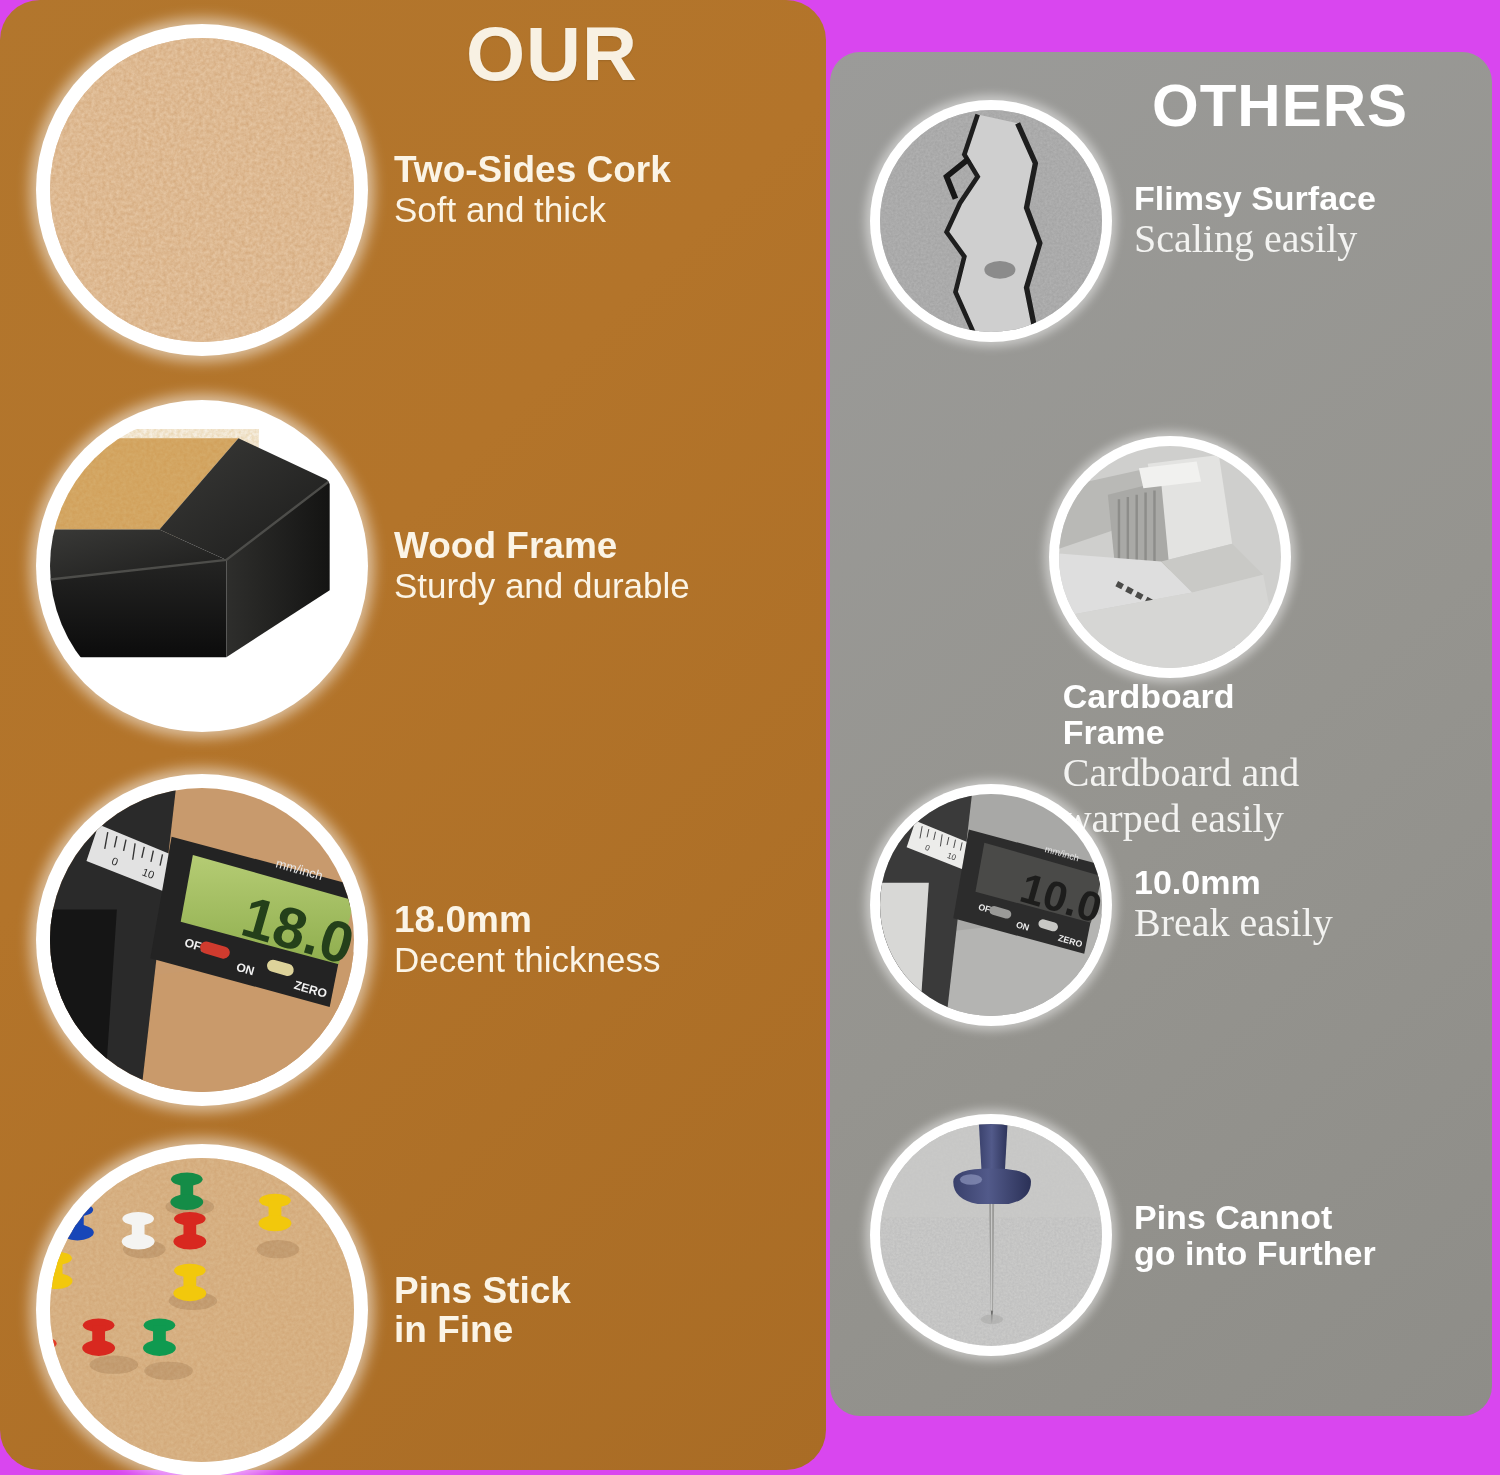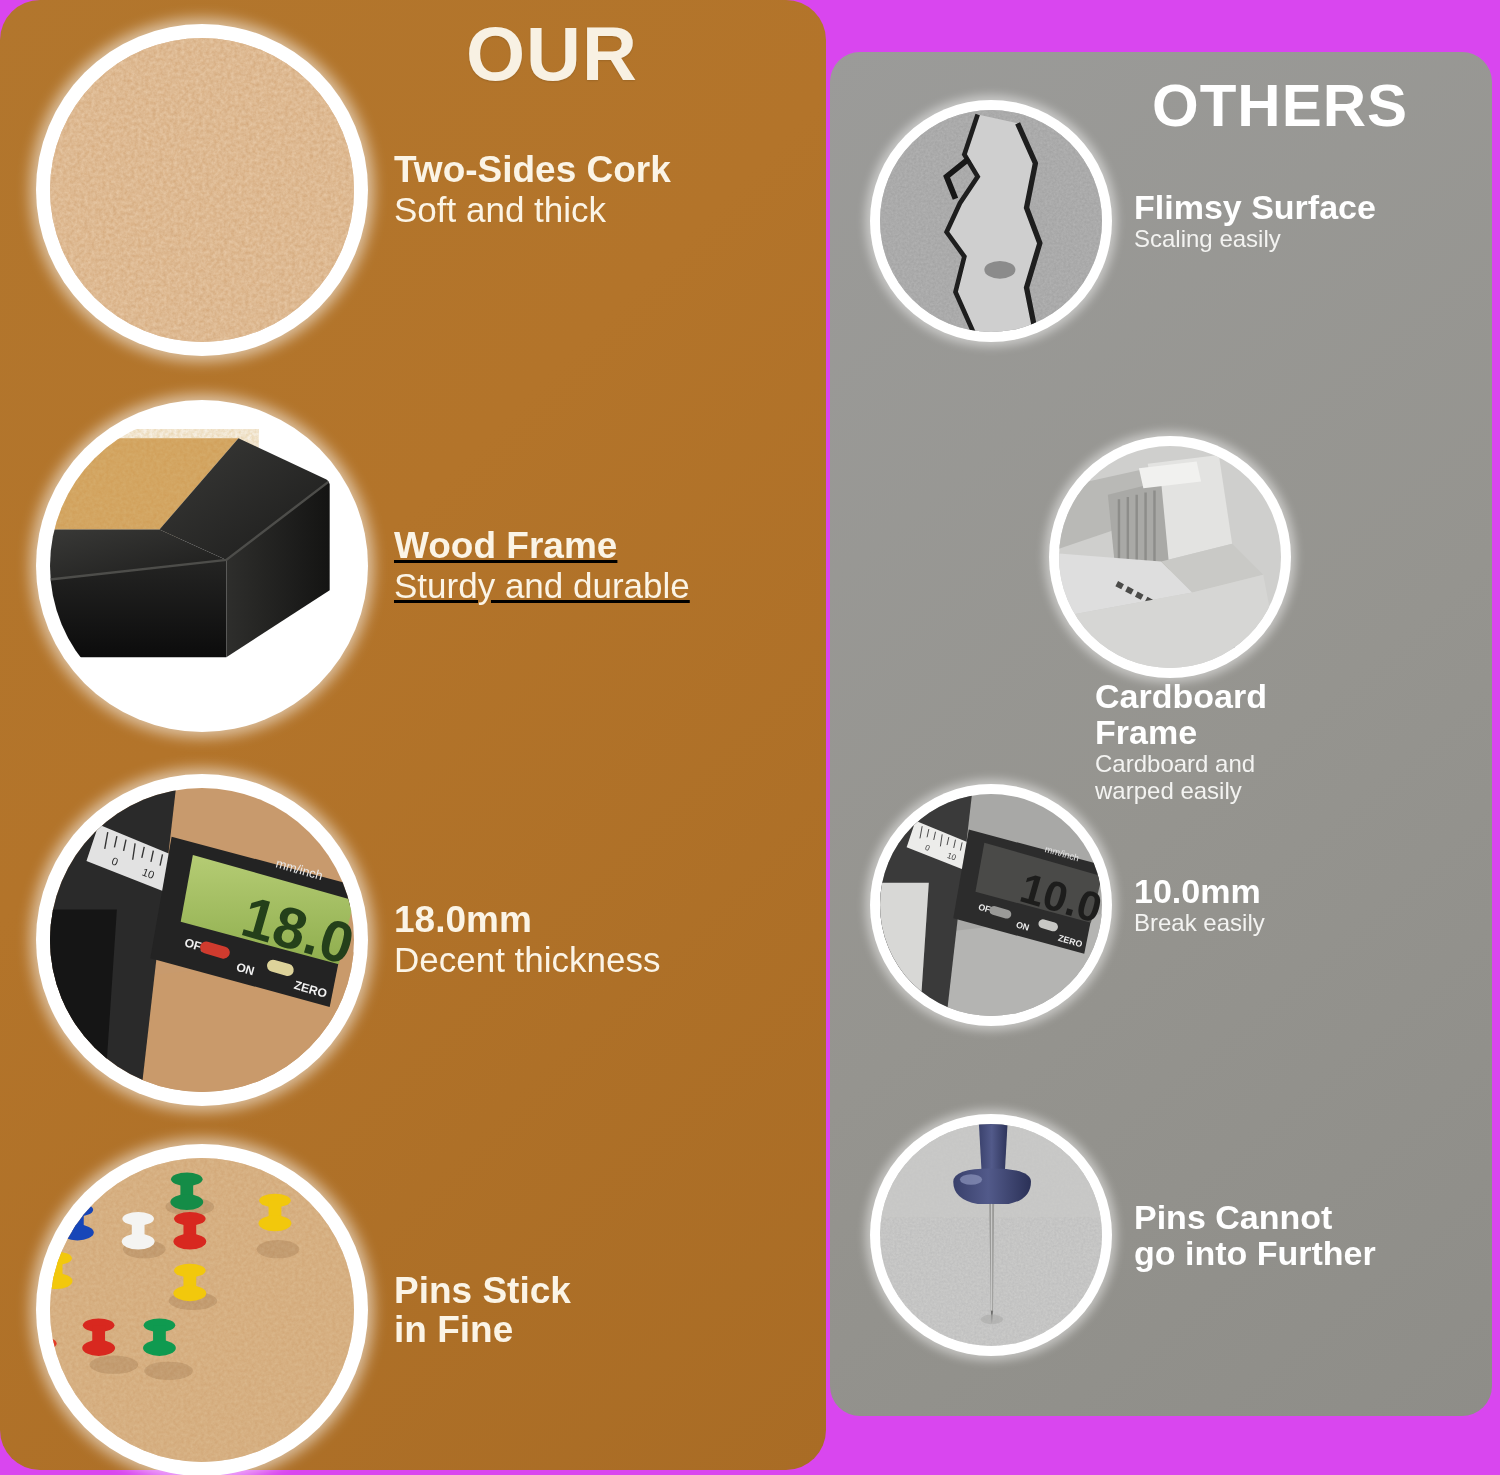--- a/index.html
+++ b/index.html
@@ -50,27 +50,27 @@
   }
   .circ svg { display: block; width: 100%; height: 100%; }
 
   
   .txt { padding-left: 26px; }
   .txt .ttl { font-weight: 700; line-height: 1.06; }
   .txt .sub { font-weight: 400; line-height: 1.14; }
   .our-txt  .ttl { font-size: 37px; color: #fbf4e6; }
   .our-txt  .sub { font-size: 35px; color: #fbf4e6; }
   .oth-txt  .ttl { font-size: 34px; color: #ffffff; }
-  .oth-txt  .sub { font-size: 24px; color: #f3f3f1; }
+  .oth-txt  .sub { font-size: 40px; color: #f3f3f1; font-family: Liberation Serif, serif; }
   .oth-txt  { padding-left: 22px; }
   .nowrap { white-space: pre-line; }
 
   
   #our-r1 { top: 22px;   height: 336px; }
-  #our-r2 { top: 398px;  height: 336px; text-decoration: underline; }
+  #our-r2 { top: 398px;  height: 336px; }
   #our-r3 { top: 772px;  height: 336px; }
   #our-r4 { top: 1142px; height: 336px; }
   
   #oth-r1 { top: 98px;   height: 246px; }
   #oth-r2 { top: 436px;  height: 246px; flex-direction: column; }
   #oth-r3 { top: 782px;  height: 246px; }
   #oth-r4 { top: 1112px; height: 246px; }
 </style>
 </head>
 <body>

